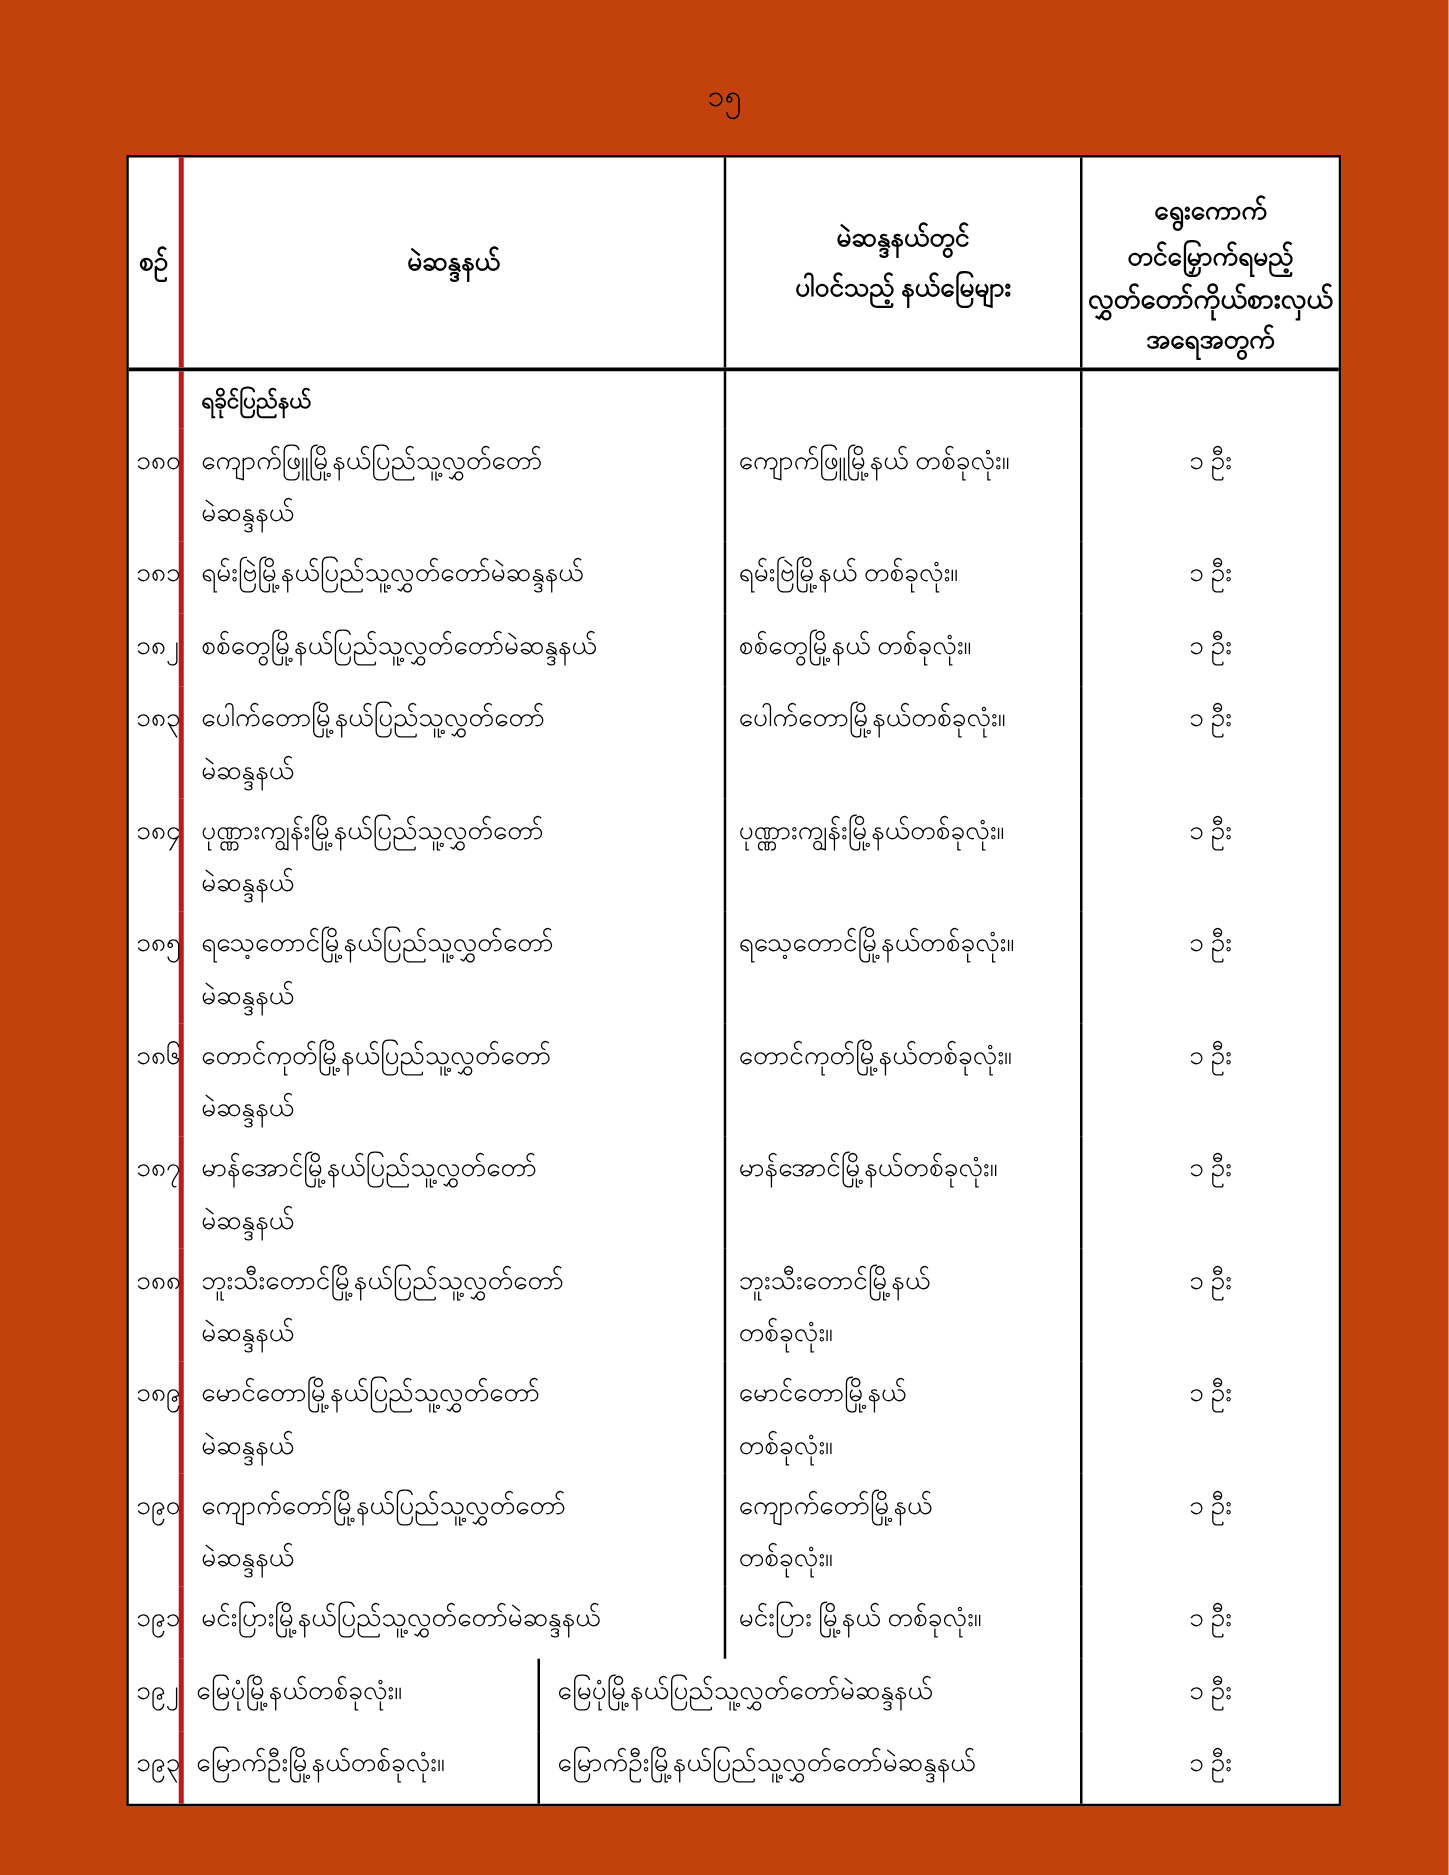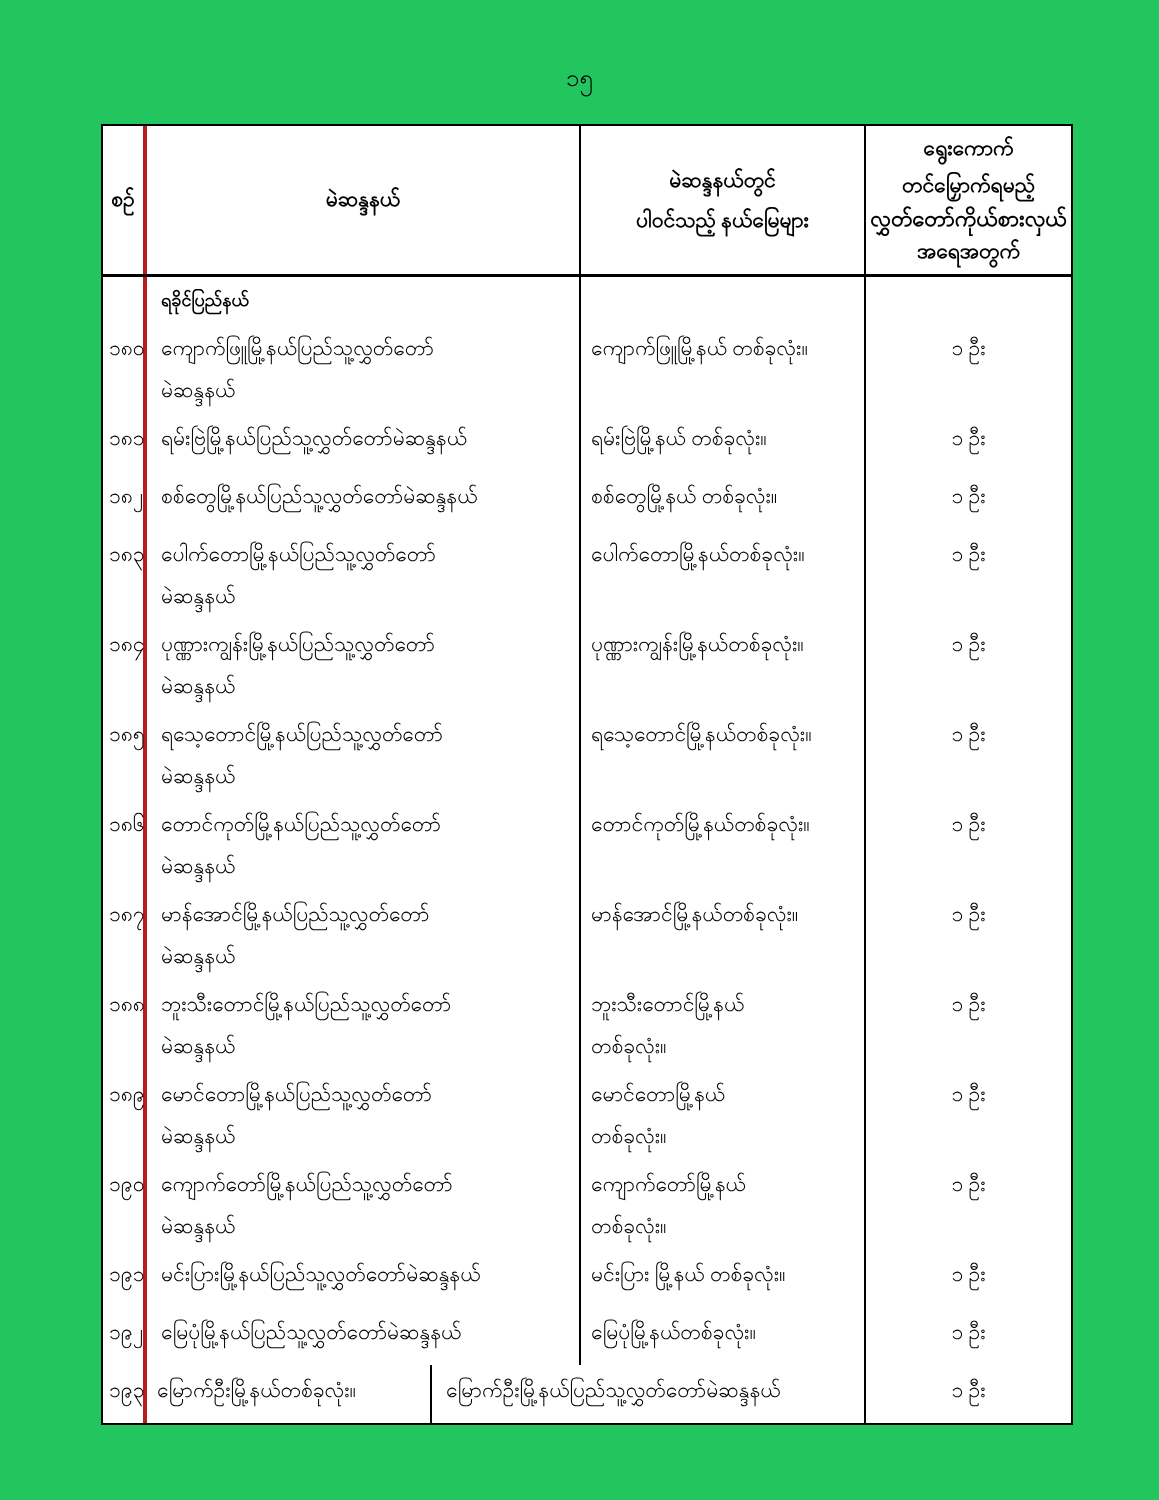--- a/index.html
+++ b/index.html
@@ -6,21 +6,21 @@
     margin: 0;
     padding: 0;
     background: #ffffff;
     font-family: "Liberation Serif", serif;
     color: #000;
   }
   .page {
     position: relative;
     width: 1159px;
     height: 1500px;
-    background: #22c55e;
+    background: #c2410c;
     overflow: hidden;
   }
   .page-number {
     position: absolute;
     top: 60px;
     left: 0;
     width: 100%;
     text-align: center;
     font-size: 24px;
     line-height: 36px;
@@ -54,20 +54,21 @@
     font-size: 21px;
     text-align: center;
   }
   .header-row .c3 span { line-height: 40px; }
   .header-row .c4 {
     display: flex;
     flex-direction: column;
     align-items: center;
     justify-content: center;
     padding: 4px 2px;
+    margin-top: 20px;
   }
   .header-row .c4 div { line-height: 37px; }
   .header-row .c4 .small { font-size: 22px; line-height: 29px; }
 
   
   .pre { white-space: pre-line; }
   .body-row { min-height: 58px; justify-content: flex-end; }
   .body-row .c {
     font-size: 21px;
     line-height: 42px;
@@ -212,22 +213,22 @@
 
   <div class="row body-row">
     <div class="c c1 pre">၁၉၁</div>
     <div class="c c2 pre">မင်းပြားမြို့နယ်ပြည်သူ့လွှတ်တော်မဲဆန္ဒနယ်</div>
     <div class="c c3 pre">မင်းပြား မြို့နယ် တစ်ခုလုံး။</div>
     <div class="c c4 pre">၁ ဦး</div>
   </div>
 
   <div class="row body-row">
     <div class="c c1 pre">၁၉၂</div>
+    <div class="c c3 pre">မြေပုံမြို့နယ်တစ်ခုလုံး။</div>
     <div class="c c2 pre">မြေပုံမြို့နယ်ပြည်သူ့လွှတ်တော်မဲဆန္ဒနယ်</div>
-    <div class="c c3 pre">မြေပုံမြို့နယ်တစ်ခုလုံး။</div>
     <div class="c c4 pre">၁ ဦး</div>
   </div>
 
   <div class="row body-row">
     <div class="c c1 pre">၁၉၃</div>
     <div class="c c3 pre">မြောက်ဦးမြို့နယ်တစ်ခုလုံး။</div>
     <div class="c c2 pre">မြောက်ဦးမြို့နယ်ပြည်သူ့လွှတ်တော်မဲဆန္ဒနယ်</div>
     <div class="c c4 pre">၁ ဦး</div>
   </div>
 </div>

